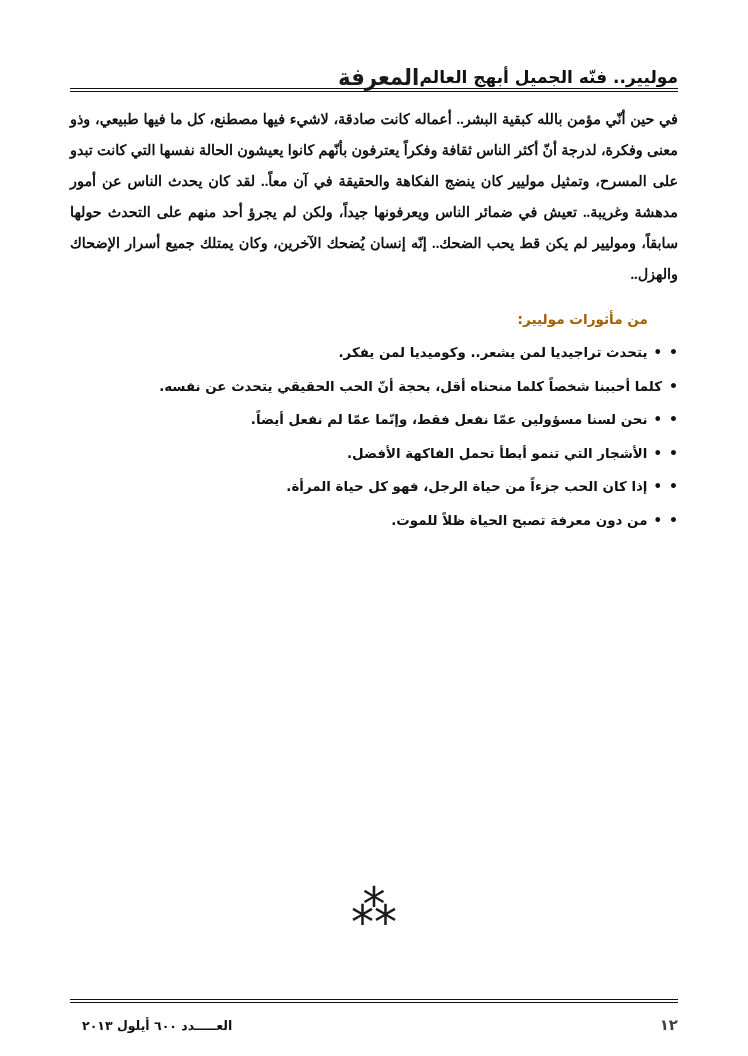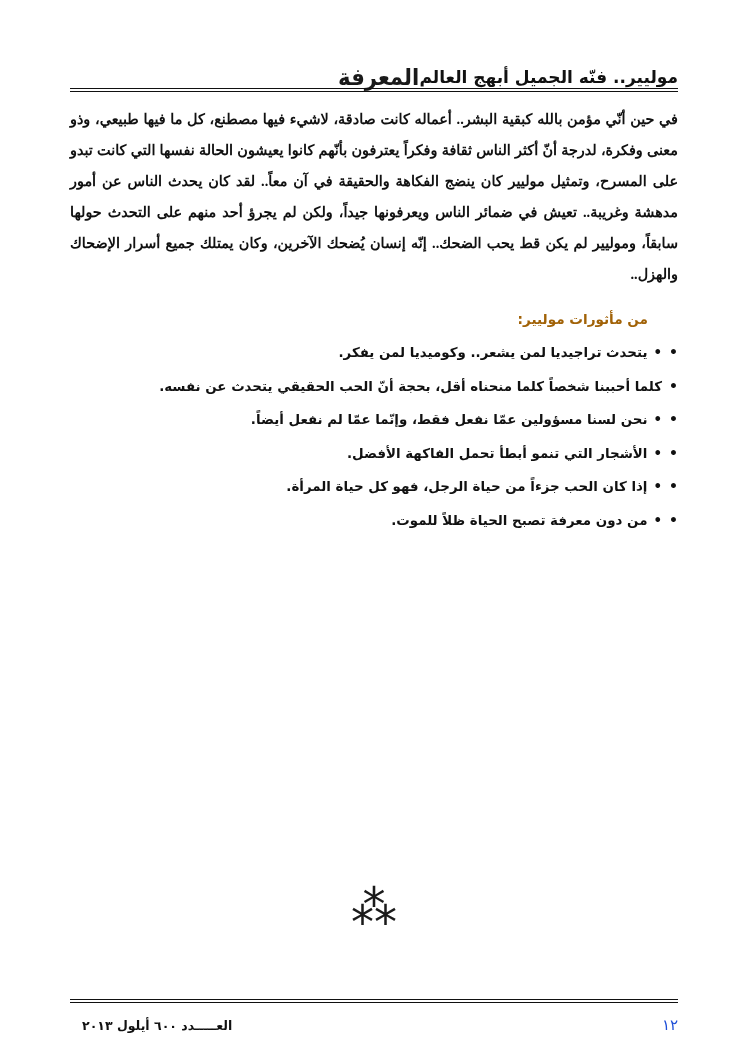--- a/index.html
+++ b/index.html
@@ -225,22 +225,22 @@
   .issue-line {
     font-family: "DejaVu Sans", "Liberation Sans", sans-serif;
     font-size: 12.5px;
     font-weight: bold;
     color: #111;
     letter-spacing: 1px;
   }
   .page-number {
     font-family: "DejaVu Sans", "Liberation Sans", sans-serif;
     font-size: 15px;
-    font-weight: normal;
-    color: #1d4ed8;
+    font-weight: bold;
+    color: #404040;
     margin-left: 22px;
   }
 </style>
 </head>
 <body>
 
 <div class="page">
 
   <div class="header">
     <div class="masthead">المعرفة</div>

